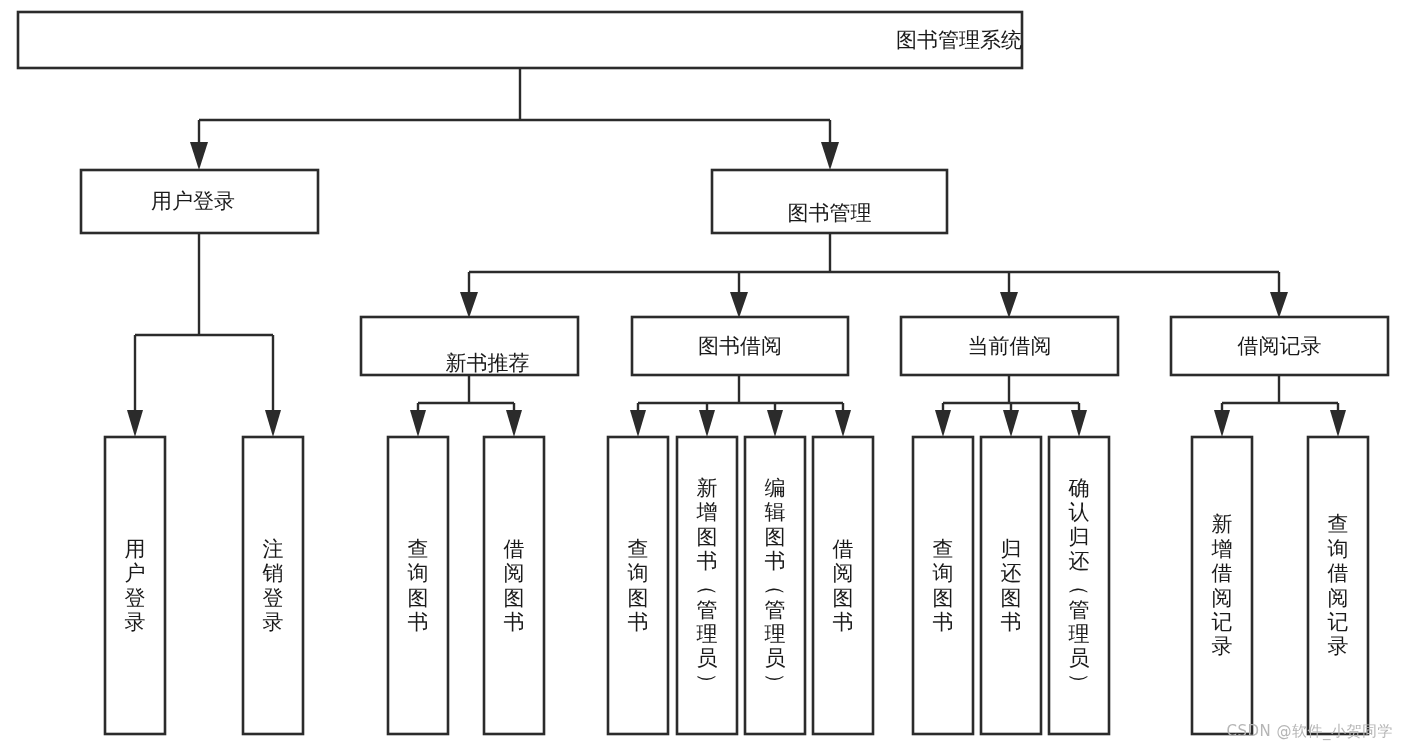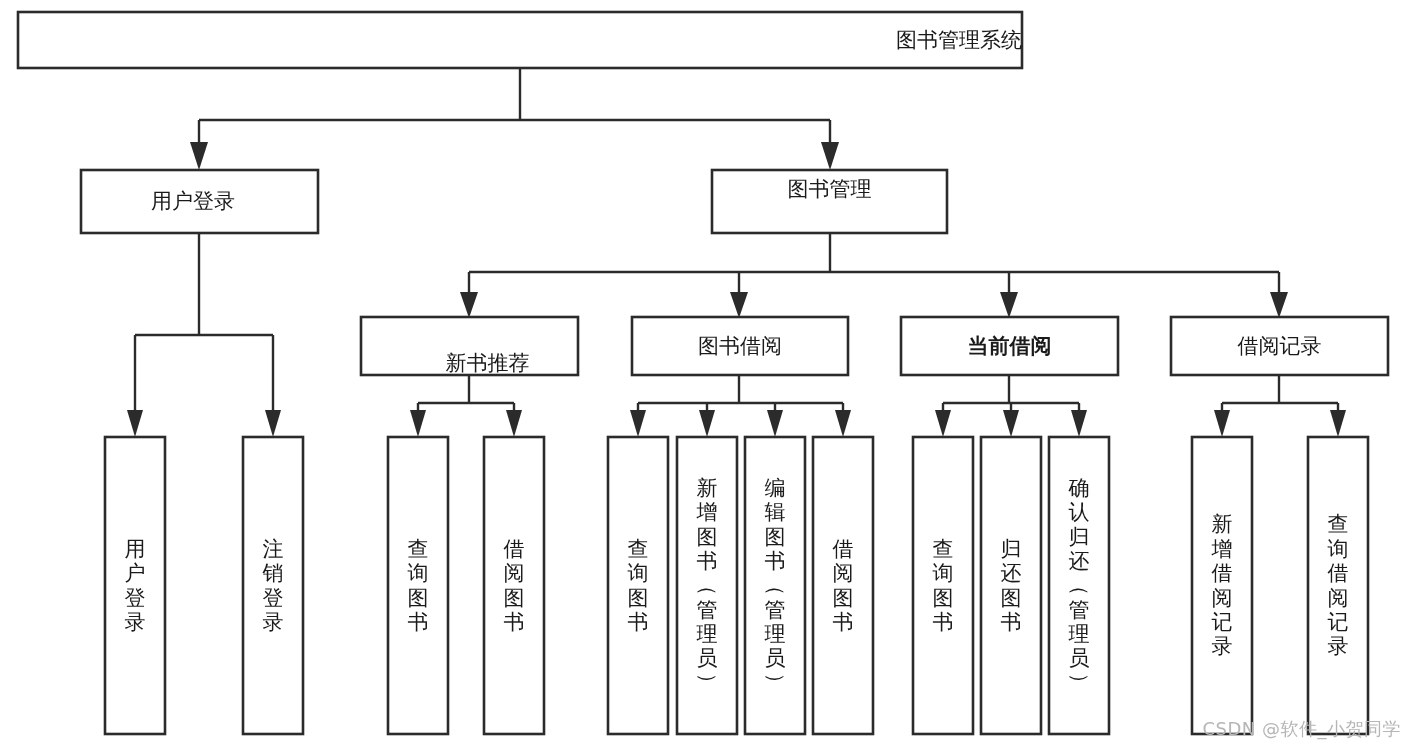--- a/index.html
+++ b/index.html
@@ -35,24 +35,24 @@
     stroke-width: 2.4;
     fill: none;
     stroke-linecap: butt;
   }
   .arrow-head {
     fill: #2b2b2b;
     stroke: none;
   }
   .watermark {
     position: absolute;
-    right: 4px;
+    right: 12px;
     bottom: 6px;
     color: #b6b6b6;
-    font-size: 18px;
+    font-size: 15px;
     font-family: "DejaVu Sans", "Liberation Sans", sans-serif;
     white-space: nowrap;
     letter-spacing: 0.5px;
   }
   .vtext-wrap {
     position: absolute;
     display: flex;
     flex-direction: column;
     align-items: center;
     justify-content: center;
@@ -183,31 +183,31 @@
     <rect class="node-box" x="1308" y="437" width="60" height="297"></rect>
   </svg>
 
   <div class="vtext-wrap" style="left:18px; top:12px; width:1004px; height:56px;align-items:flex-end;">
     <span>图书管理系统</span>
   </div>
 
   <div class="vtext-wrap" style="left:81px; top:170px; width:224px; height:63px;">
     <span>用户登录</span>
   </div>
-  <div class="vtext-wrap" style="left:712px; top:152px; width:235px; height:75px;">
+  <div class="vtext-wrap" style="left:712px; top:176px; width:235px; height:75px;">
     <span>图书管理</span>
   </div>
 
   <div class="vtext-wrap" style="left:361px; top:317px; width:253px; height:58px;justify-content:flex-end;">
     <span>新书推荐</span>
   </div>
   <div class="vtext-wrap" style="left:632px; top:317px; width:216px; height:58px;">
     <span>图书借阅</span>
   </div>
-  <div class="vtext-wrap" style="left:901px; top:317px; width:217px; height:58px;font-weight:bold;">
+  <div class="vtext-wrap" style="left:901px; top:317px; width:217px; height:58px;">
     <span>当前借阅</span>
   </div>
   <div class="vtext-wrap" style="left:1171px; top:317px; width:217px; height:58px;">
     <span>借阅记录</span>
   </div>
 
   <div class="vtext-wrap vlabel" style="left:105px; top:437px; width:60px; height:297px;">
       <span class="vchar">用</span>
       <span class="vchar">户</span>
       <span class="vchar">登</span>

